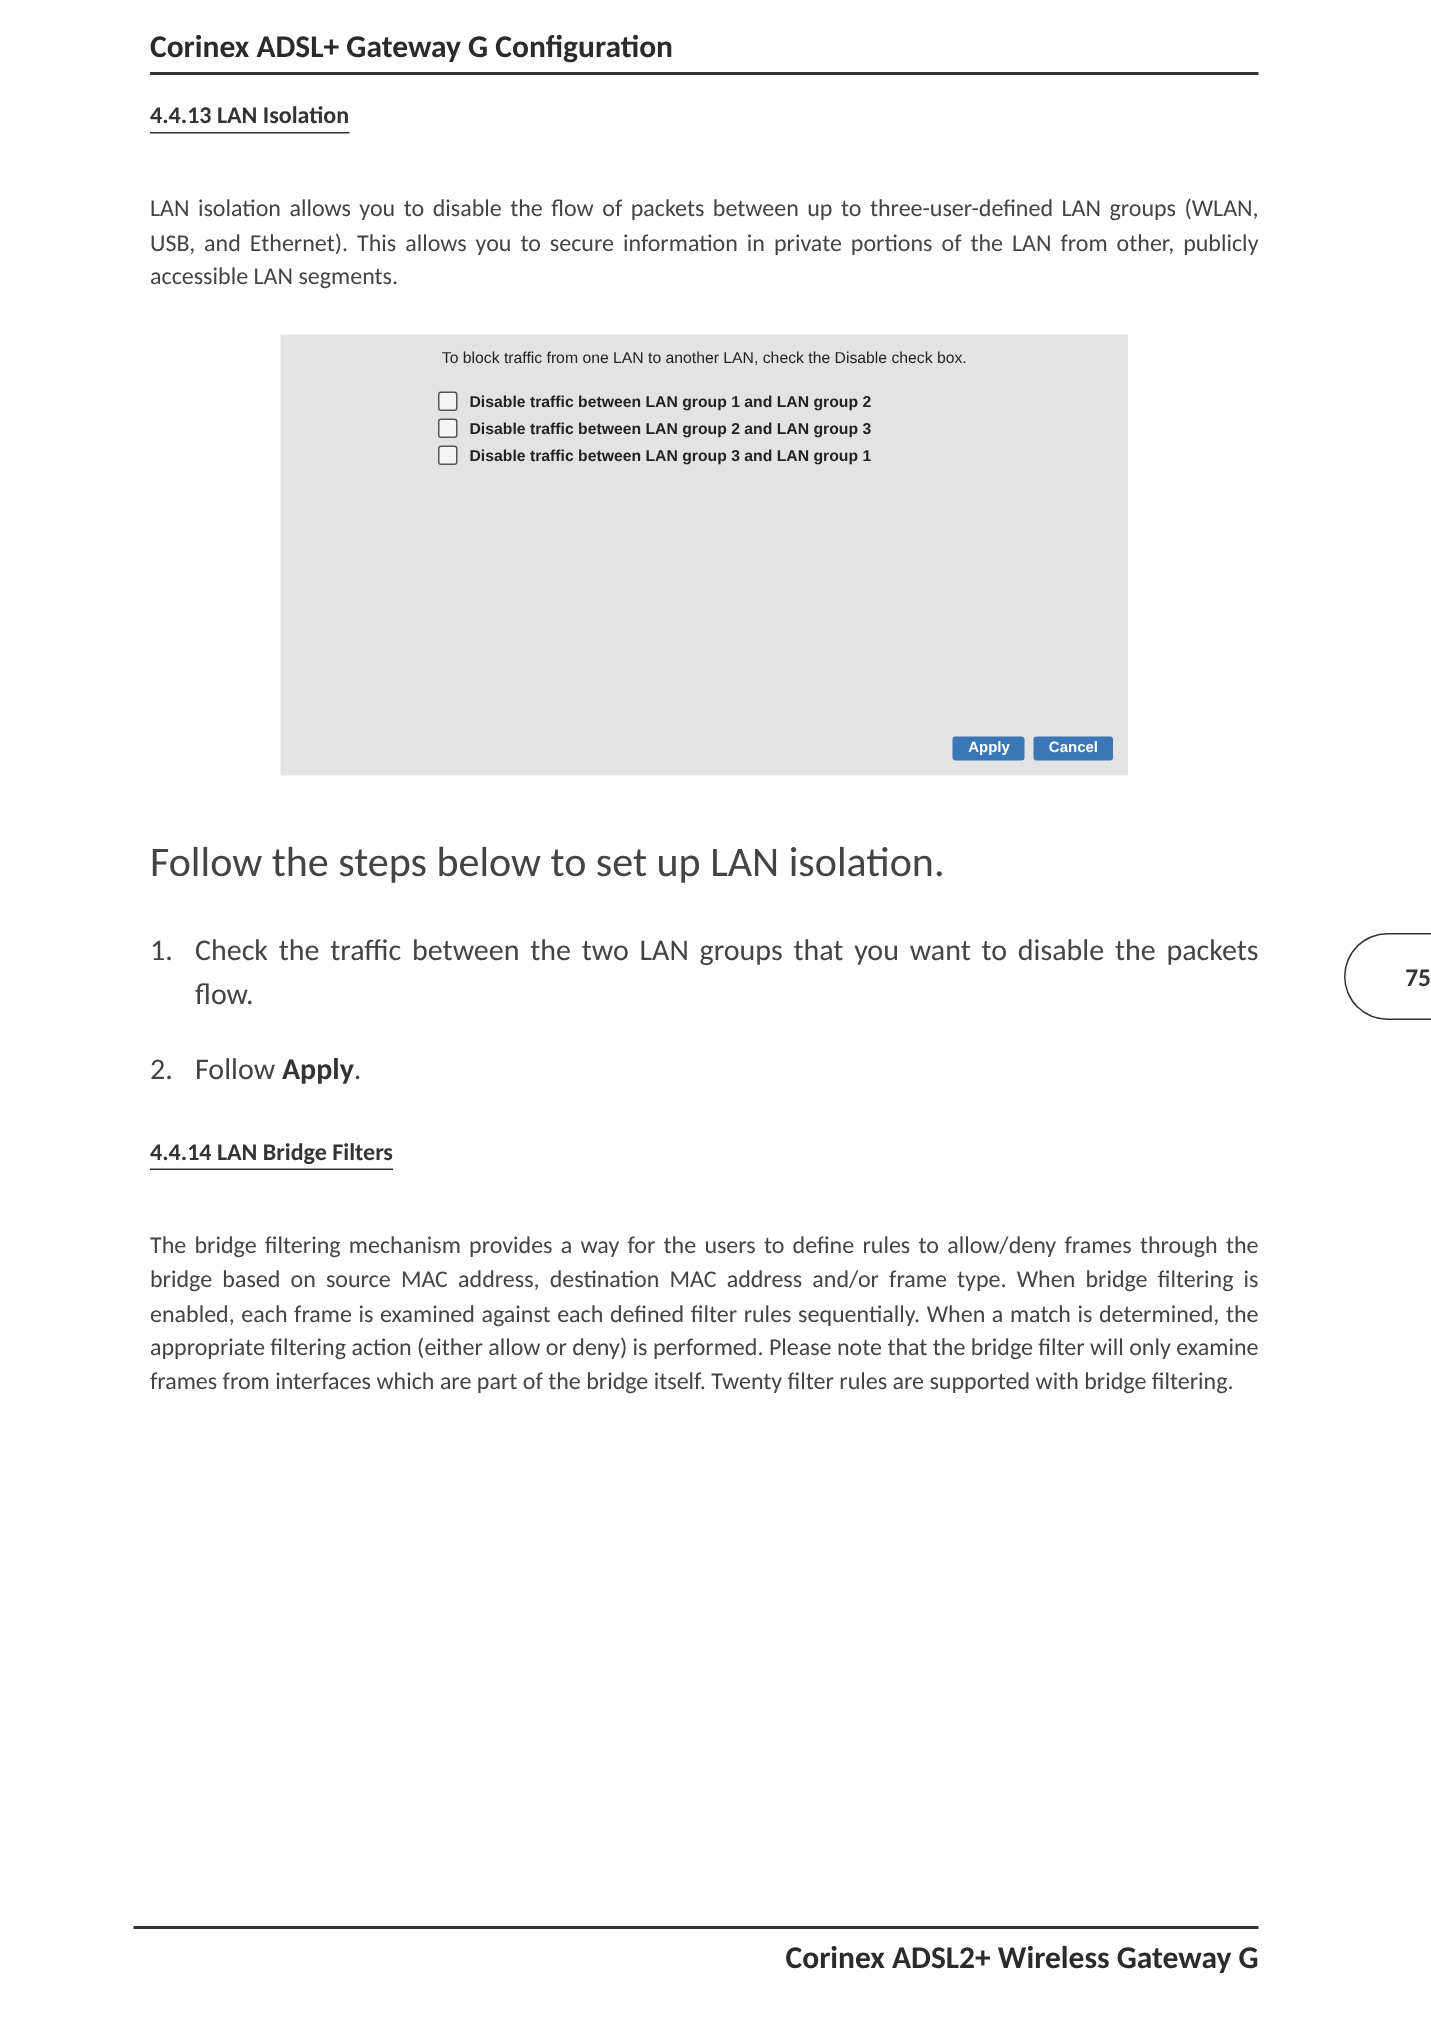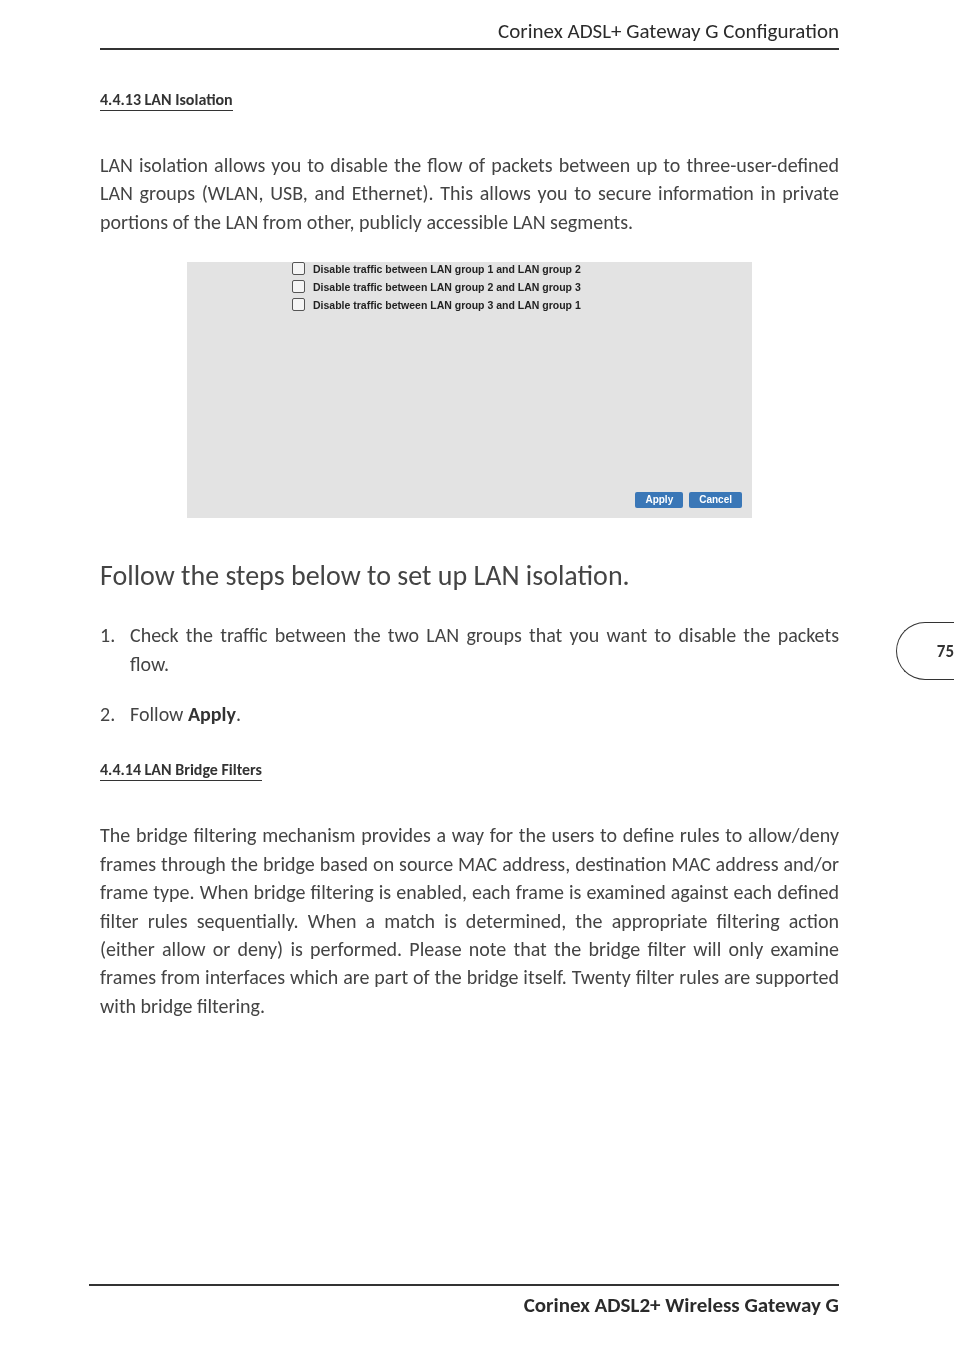--- a/index.html
+++ b/index.html
@@ -12,37 +12,37 @@
   .page {
     position: relative;
     width: 954px;
     height: 1352px;
     box-sizing: border-box;
     padding: 18px 115px 30px 100px;
   }
   .header-line {
     border-bottom: 2px solid #333;
     padding-bottom: 4px;
-    margin-bottom: 40px;
-    text-align: right;
-    font-weight: 400;
+    margin-bottom: 18px;
+    text-align: left;
+    font-weight: 700;
     font-size: 21px;
     color: #2b2b2b;
   }
   .section-heading {
     font-weight: 700;
     font-size: 16px;
     color: #333;
     border-bottom: 1.5px solid #333;
     display: inline-block;
     padding-bottom: 1px;
     margin-bottom: 18px;
   }
   .body-text {
-    font-size: 20px;
+    font-size: 16px;
     line-height: 1.42;
     text-align: justify;
     color: #444;
     margin-bottom: 26px;
   }
   .screenshot-wrap {
     display:flex;
     justify-content:center;
     margin: 8px 0 40px 0;
   }
@@ -149,20 +149,21 @@
   </div>
 
   <div>
     <span class="section-heading">4.4.13  LAN Isolation</span>
     <div style="height:22px"></div>
     <div class="body-text">LAN isolation allows you to disable the flow of packets between up to three-user-defined LAN groups (WLAN, USB, and Ethernet). This allows you to secure information in private portions of the LAN from other, publicly accessible LAN segments.</div>
   </div>
 
   <div class="screenshot-wrap">
     <div class="ui-panel">
+      <div class="ui-instruction">To block traffic from one LAN to another LAN, check the Disable check box.</div>
 
       <div class="ui-checkbox-row">
         <span class="ui-checkbox"></span>
         <span class="ui-checkbox-label">Disable traffic between LAN group 1 and LAN group 2</span>
       </div>
       <div class="ui-checkbox-row">
         <span class="ui-checkbox"></span>
         <span class="ui-checkbox-label">Disable traffic between LAN group 2 and LAN group 3</span>
       </div>
       <div class="ui-checkbox-row">

